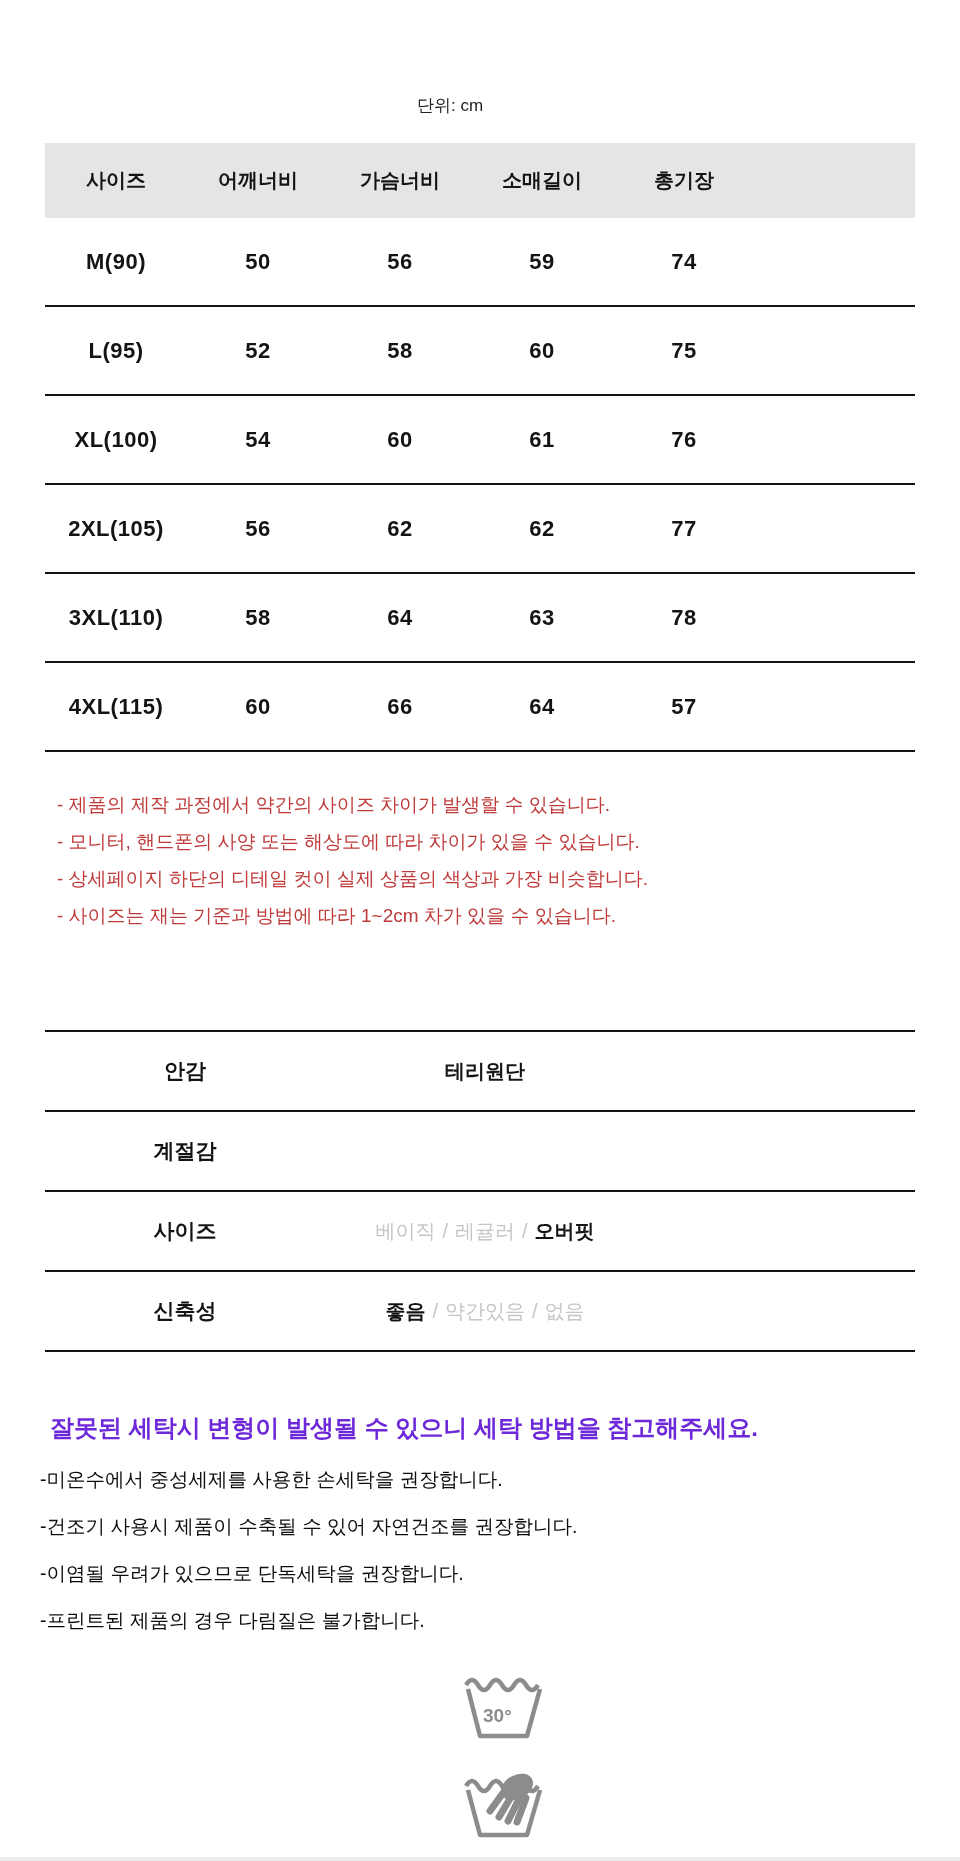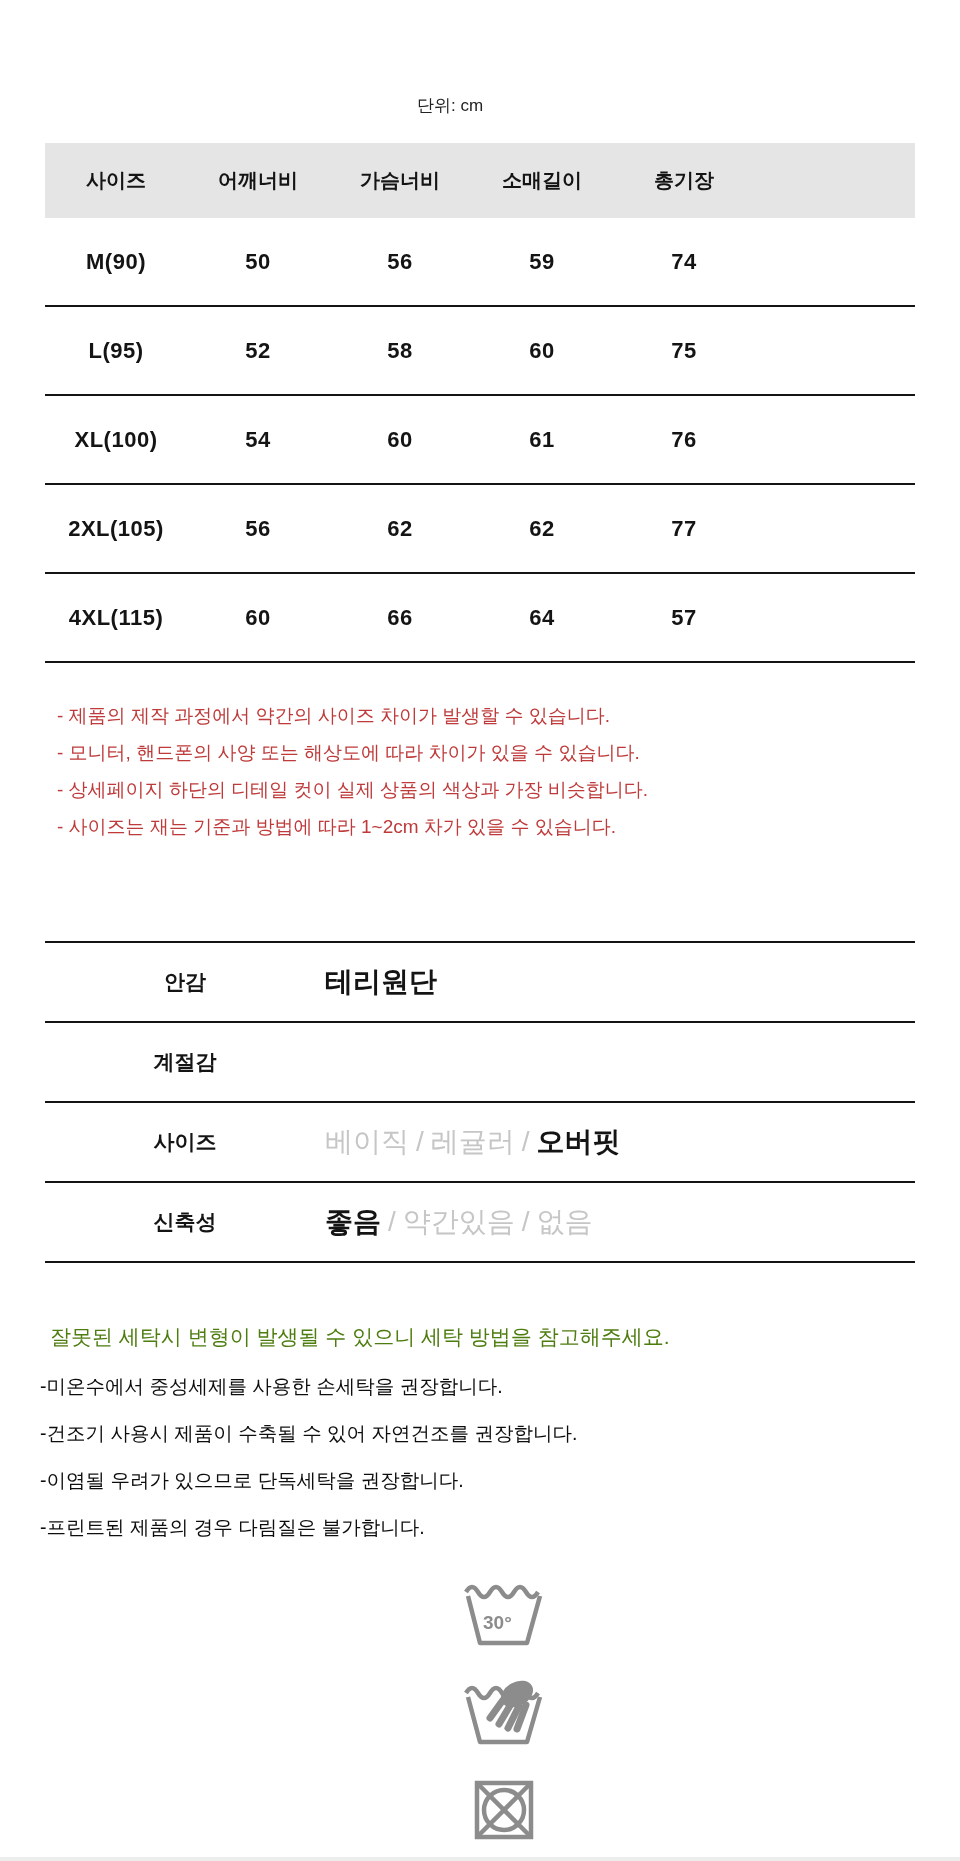--- a/index.html
+++ b/index.html
@@ -42,27 +42,27 @@
     border-top:2px solid var(--line-black,#141414);
   }
   .spec-row{
     display:flex;align-items:center;height:78px;
     border-bottom:2px solid var(--line-black,#141414);
   }
   .spec-label{
     width:280px;text-align:center;
     font-size:21px;font-weight:700;color:#141414;
   }
-  .spec-value{width:320px;text-align:left;font-size:28px;white-space:nowrap;}
+  .spec-value{width:320px;text-align:center;font-size:20px;white-space:nowrap;}
   .spec-part[data-state="on"]{color:#141414;font-weight:700;}
   .spec-part[data-state="off"]{color:var(--inactive-gray,#c6c6c6);font-weight:400;}
   .spec-sep{color:var(--inactive-gray,#c6c6c6);padding:0 7px;font-weight:400;}
   
   .care{margin:60px 0 0 40px;}
-  .care-heading{font-size:21px;font-weight:400;padding-left:10px;color:#4d7c0f;}
+  .care-heading{font-size:24px;font-weight:700;padding-left:10px;color:#6d28d9;}
   .care-item{font-size:19.5px;font-weight:500;margin-top:24px;line-height:23px;color:#0d0d0d;}
   .care-icons{display:flex;align-items:center;gap:27px;margin:42px 0 0 8px;flex-direction:column;}
   .care-icon{display:inline-flex;}
   .bottom-strip{position:absolute;left:0;bottom:0;width:100%;height:4px;background:#ededed;}
 </style>
 </head>
 <body>
 
 <div class="unit-label">단위: cm</div>
 
@@ -109,20 +109,28 @@
       <td>61</td>
       <td>76</td>
       <td></td>
     </tr>
     <tr>
       <td>2XL(105)</td>
       <td>56</td>
       <td>62</td>
       <td>62</td>
       <td>77</td>
+      <td></td>
+    </tr>
+    <tr>
+      <td>3XL(110)</td>
+      <td>58</td>
+      <td>64</td>
+      <td>63</td>
+      <td>78</td>
       <td></td>
     </tr>
     <tr>
       <td>4XL(115)</td>
       <td>60</td>
       <td>66</td>
       <td>64</td>
       <td>57</td>
       <td></td>
     </tr>

